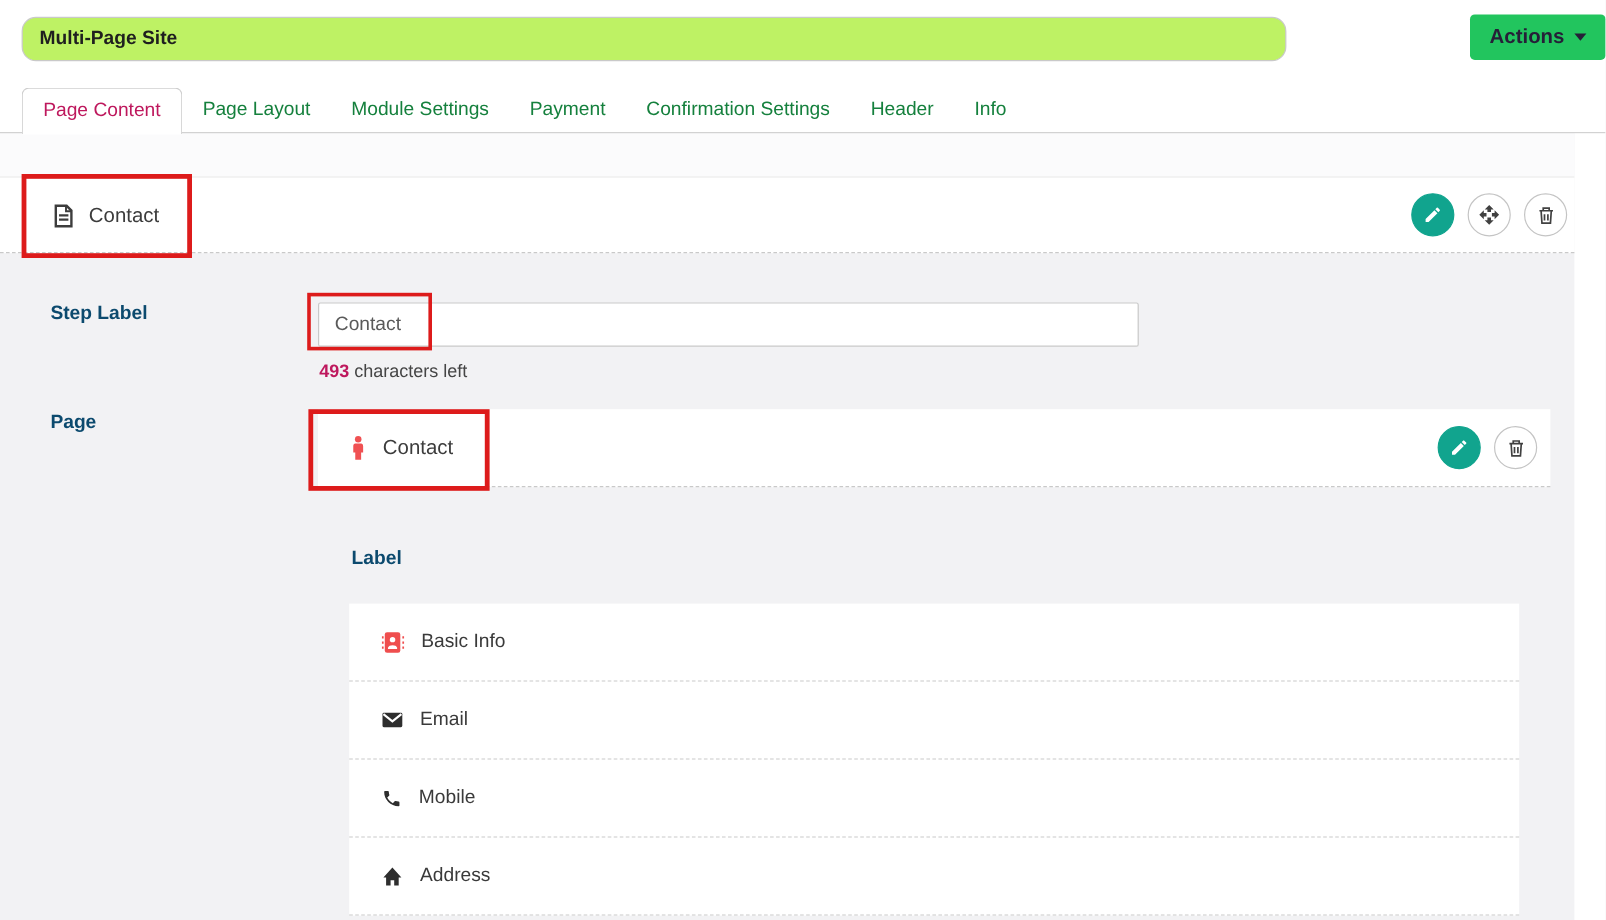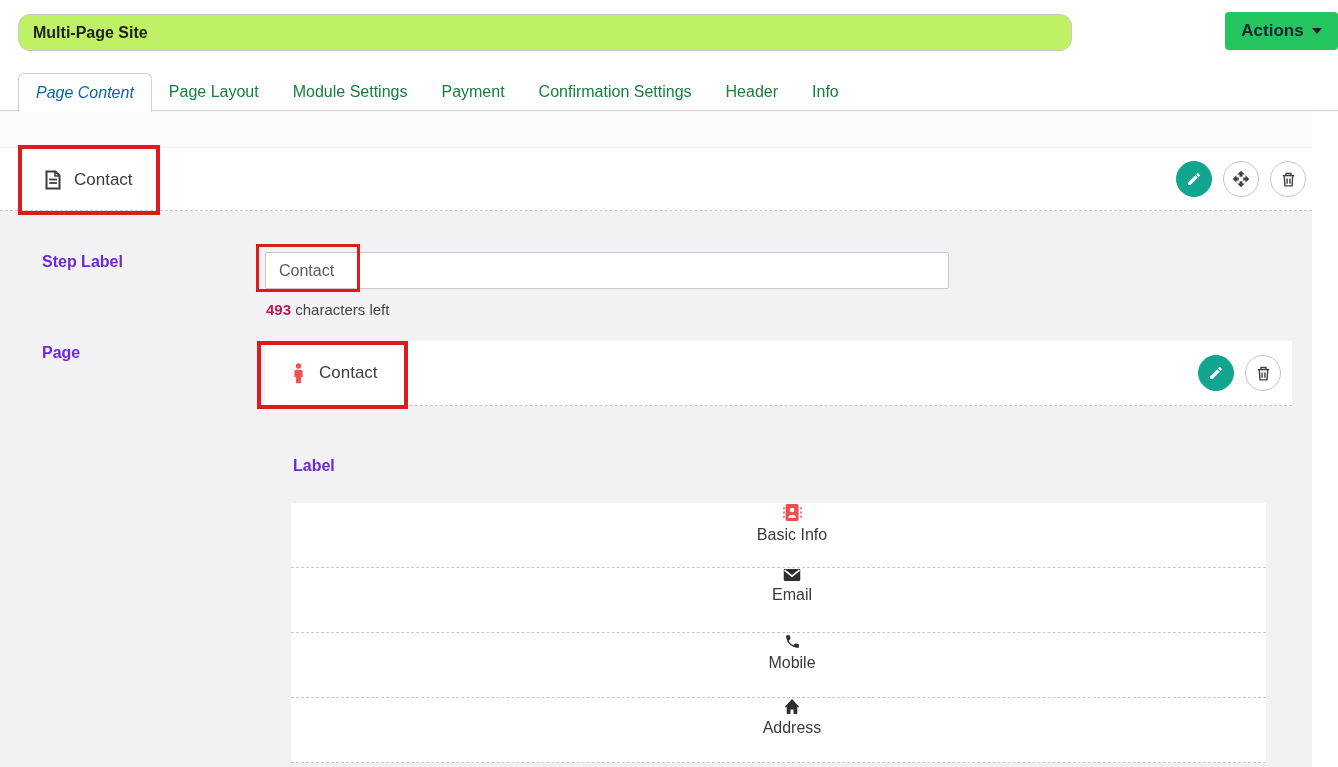--- a/index.html
+++ b/index.html
@@ -33,23 +33,23 @@
     border-top:6px solid #261f38;
   }
 
   
   .tabbar { left:18px; top:73px; height:38px; display:flex; z-index:2; }
   .tab {
     padding:0 17px; line-height:38px; font-size:16px; color:#15803d;
     cursor:pointer; white-space:nowrap;
   }
   .tab.active {
-    background:#fff; color:#0369a1;
+    background:#fff; color:#be185d;
     border:1px solid #cfcfcf; border-bottom:none;
-    border-radius:6px 6px 0 0; height:39px;font-style:italic;
+    border-radius:6px 6px 0 0; height:39px;
   }
   .tab-underline { left:0; top:110px; width:1338px; height:1px; background:#d2d2d2; z-index:1; }
 
   
   .main-bg   { left:0; top:111px; width:1312px; height:656px; background:#f2f2f4; }
   .main-top-strip { left:0; top:111px; width:1312px; height:36px; background:#fbfbfc; }
 
   .section-header {
     left:0; top:147px; width:1312px; height:64px; background:#ffffff;
     border-top:1px solid #ececec; border-bottom:1px dashed #c9c9c9;
@@ -58,21 +58,21 @@
   .section-title-text { font-size:17px; color:#3c3c3c; }
 
   .circle-btn {
     width:36px; height:36px; border-radius:50%;
     display:flex; align-items:center; justify-content:center;
     background:#fff; border:1px solid #c4c4c4; cursor:pointer;
   }
   .circle-btn.teal { background:#11a48e; border:1px solid #11a48e; }
 
   
-  .field-label { font-size:16px; font-weight:bold; color:#6d28d9; }
+  .field-label { font-size:16px; font-weight:bold; color:#0c4a6e; }
 
   #step-label-input {
     left:265px; top:252px; width:684px; height:37px;
     border:1px solid #c9c9c9; border-radius:2px; background:#fff;
     padding:0 13px; font-family:"Liberation Sans",sans-serif;
     font-size:16px; color:#5a5a5a;
   }
   .chars-left { left:266px; top:301px; font-size:15px; color:#454545; }
   .chars-left b { color:#be185d; }
 
@@ -80,22 +80,22 @@
     left:265px; top:341px; width:1027px; height:65px; background:#fff;
     border-bottom:1px dashed #c9c9c9;
   }
   .page-item-wrap { position:absolute; left:28px; top:0; height:64px; display:flex; align-items:center; gap:15px; }
   .page-item-text { font-size:17px; color:#3c3c3c; }
 
   .label-heading { left:293px; top:457px; }
 
   .list-panel { left:291px; top:503px; width:975px; background:#fff; }
   .list-item {
-    height:65px; display:flex; align-items:center; gap:4px;
-    padding-left:27px; border-bottom:1px dashed #c9c9c9; cursor:pointer;flex-direction:column;
+    height:65px; display:flex; align-items:center; gap:14px;
+    padding-left:27px; border-bottom:1px dashed #c9c9c9; cursor:pointer;
   }
   .list-item-label { font-size:16px; color:#3a3a3a; }
   .icon { display:inline-flex; align-items:center; justify-content:center; }
 
   
   .annotation { border:4px solid #dd1b1b; background:transparent; z-index:10; pointer-events:none; }
   #ann-section-title { left:18px;  top:145px; width:142px; height:70px; }
   #ann-step-input    { left:256px; top:244px; width:104px; height:48px; border-width:3px; }
   #ann-page-item     { left:257px; top:341px; width:151px; height:68px; }
 </style>

